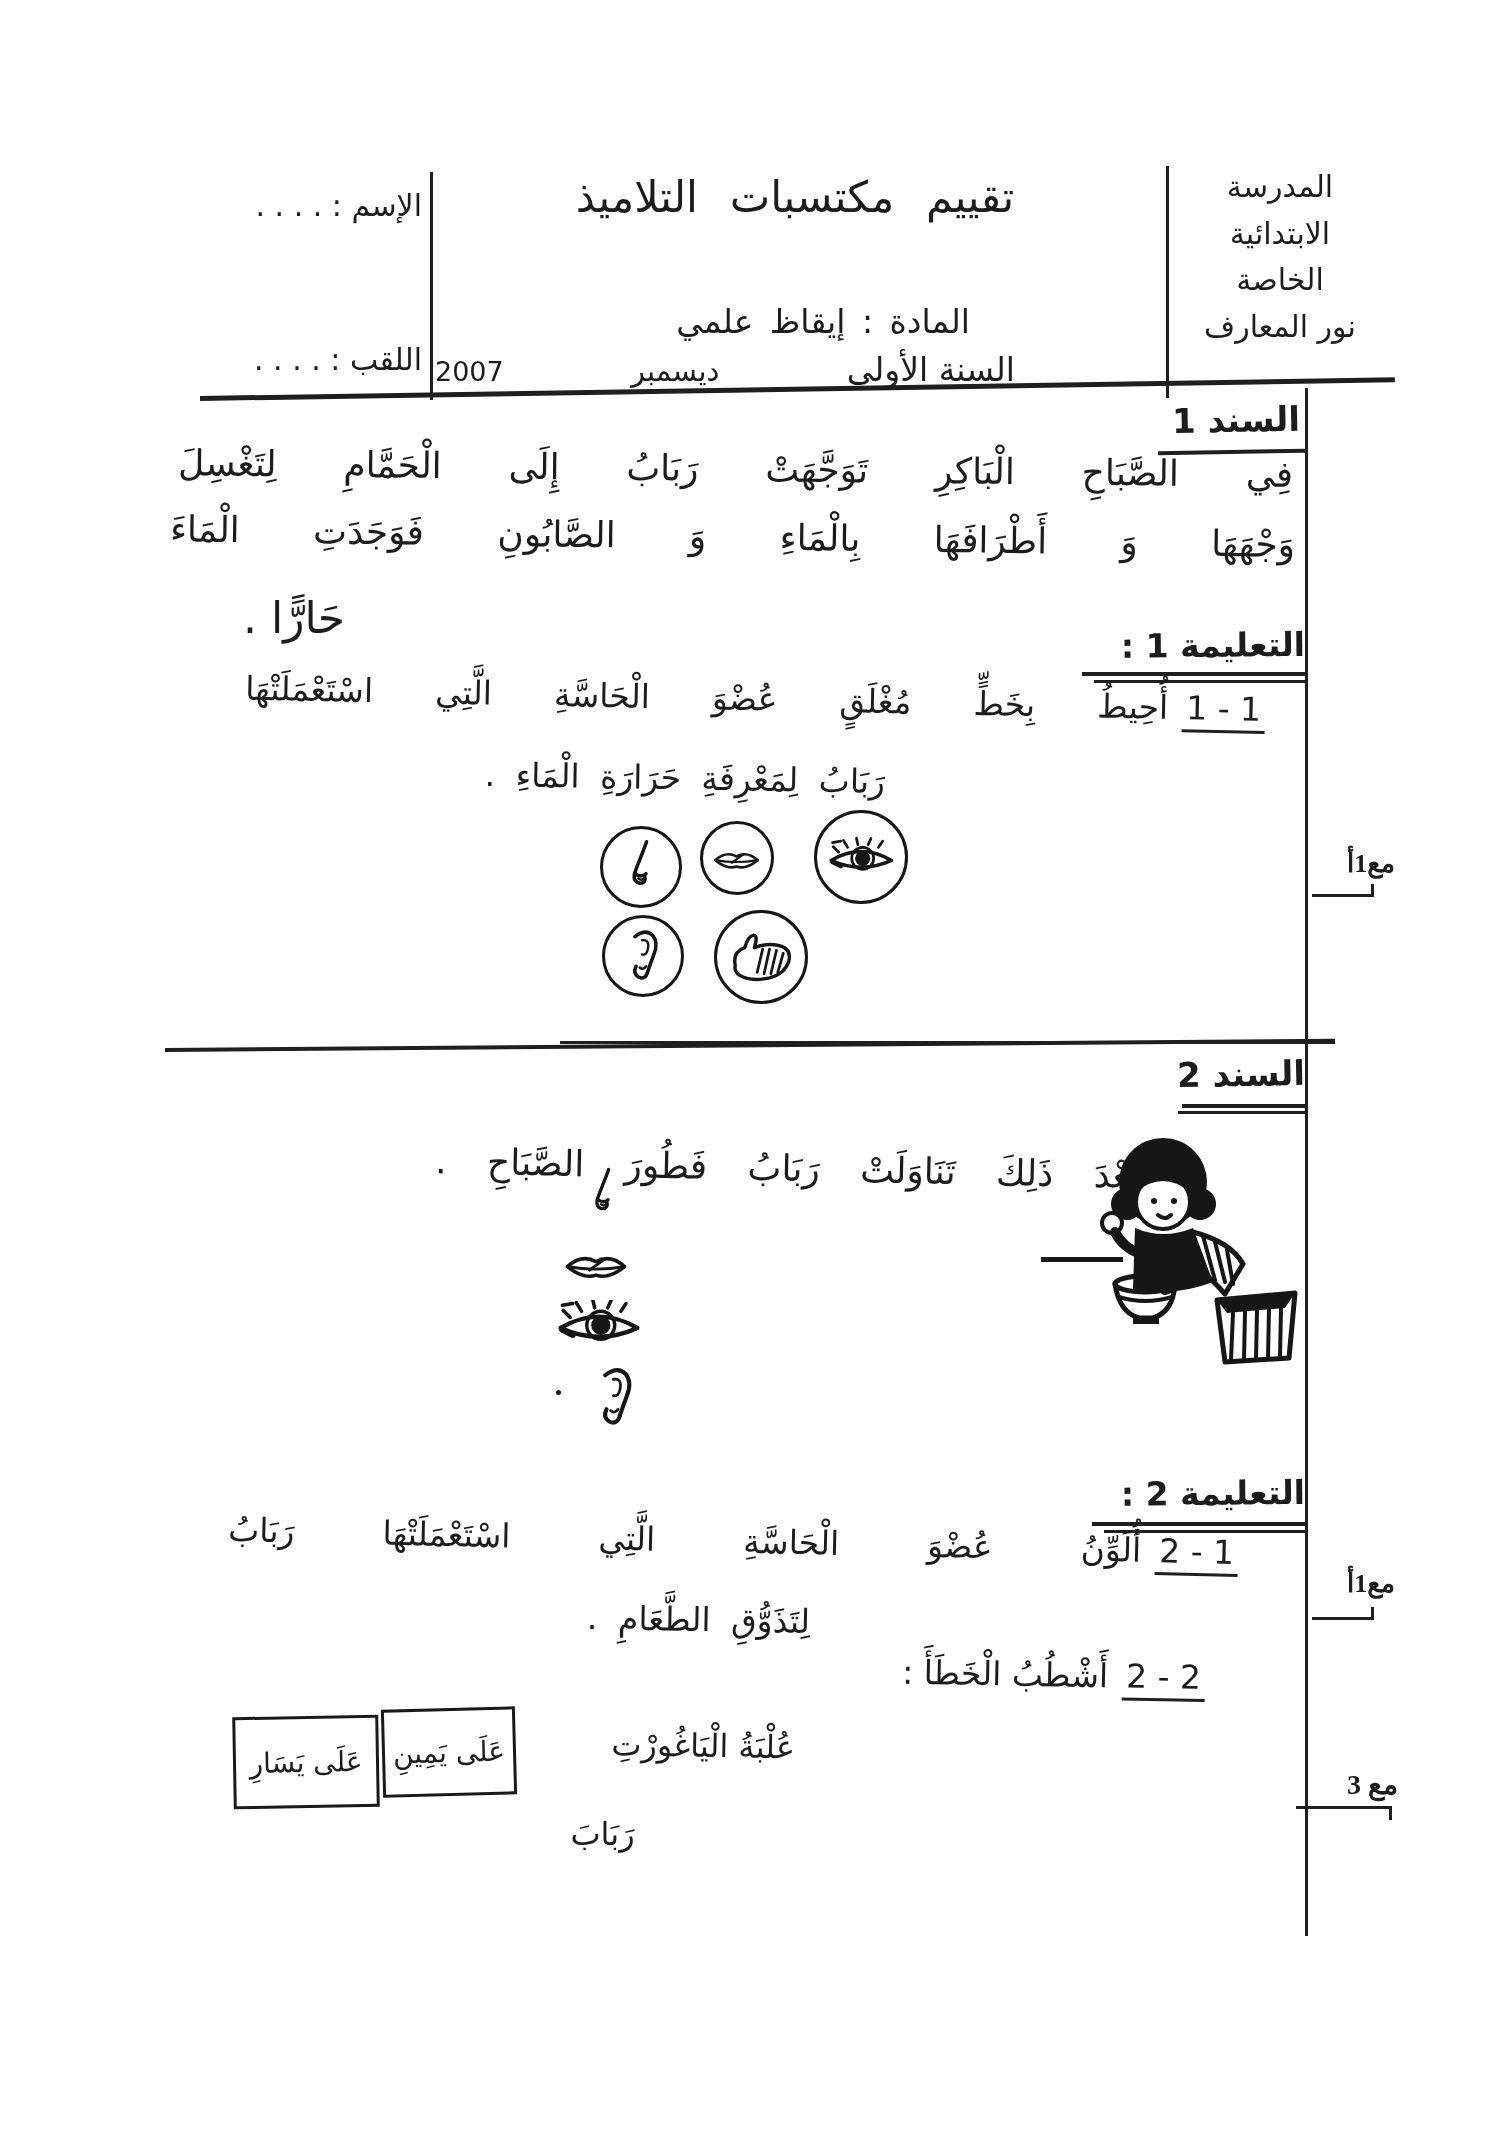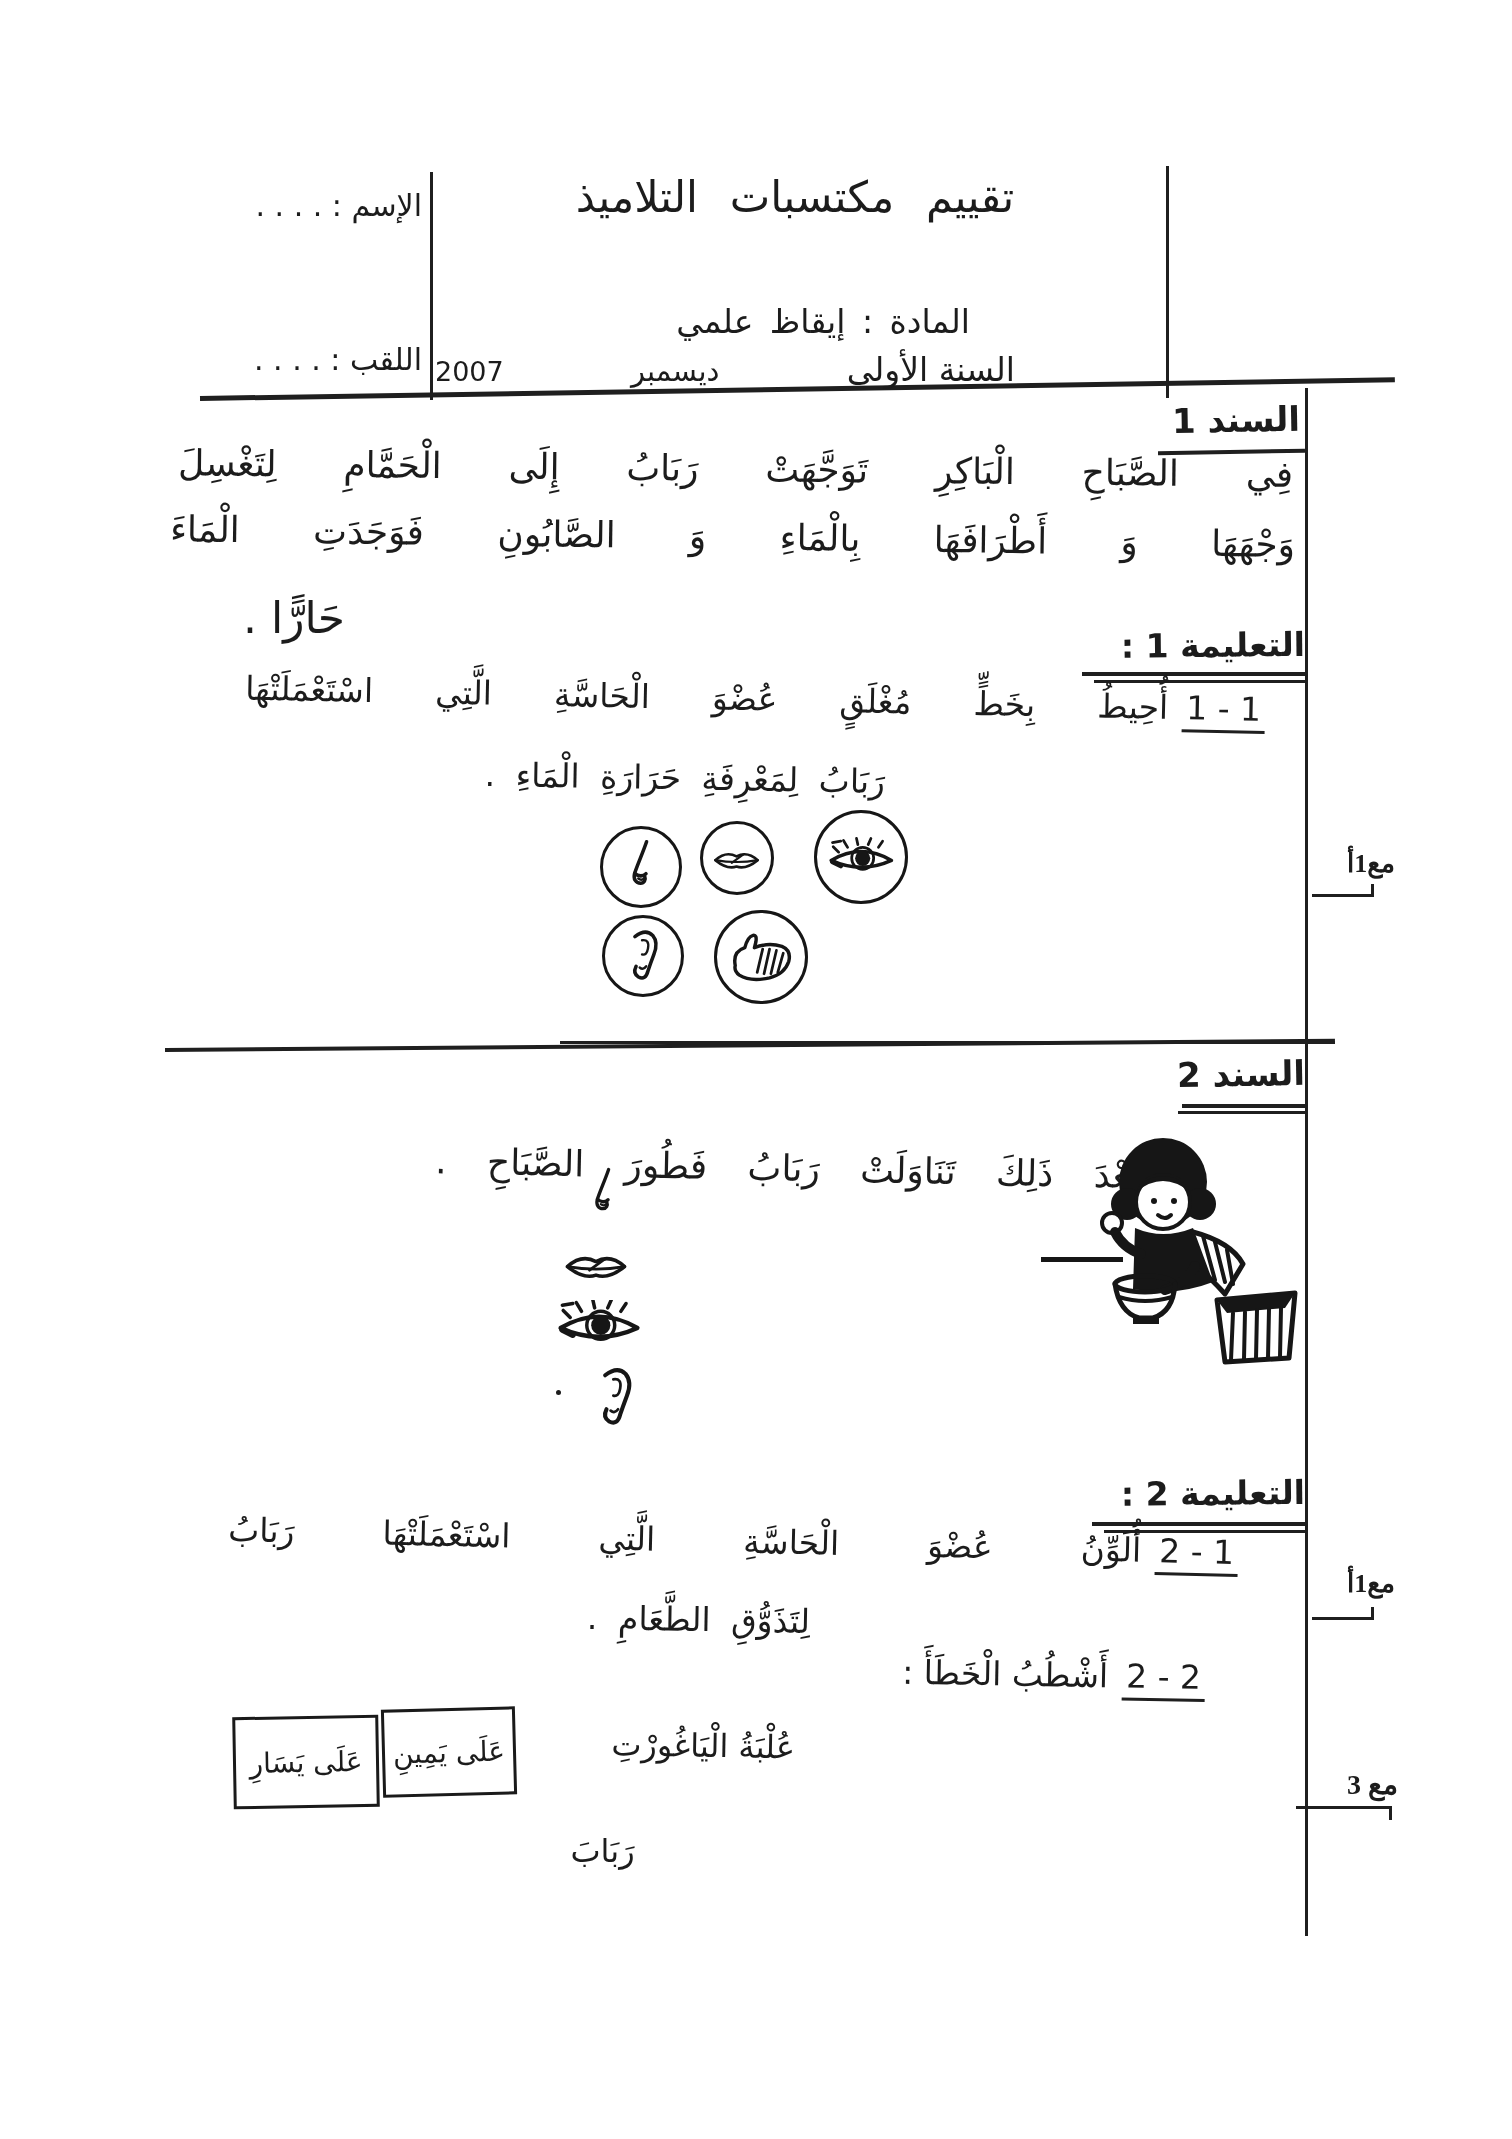--- a/index.html
+++ b/index.html
@@ -105,20 +105,26 @@
         <path class="inkthin" d="M234 177 L233 226"></path>
         <path class="inkthin" d="M246 176 L245 225"></path>
       </symbol>
     </defs>
   </svg>
 
   <div class="vline" style="left:430px; top:172px; width:3px; height:228px;"></div>
   <div class="vline" style="left:1166px; top:166px; width:3px; height:232px;"></div>
   <div class="hline" style="left:200px; top:396px; width:1195px; height:5px; transform:rotate(-0.9deg); transform-origin:left center;"></div>
 
+  <div class="abs rtl" style="left:1170px; top:164px; width:220px; text-align:center; font-size:30px; line-height:1.55;">
+    <span style="display:block">المدرسة</span>
+    <span style="display:block">الابتدائية</span>
+    <span style="display:block">الخاصة</span>
+    <span style="display:block">نور المعارف</span>
+  </div>
 
   <div class="abs rtl txt" style="left:430px; top:172px; width:730px; text-align:center; font-size:43px; word-spacing:18px;">تقييم مكتسبات التلاميذ</div>
   <div class="abs rtl txt" style="left:430px; top:302px; width:730px; text-align:center; font-size:33px; word-spacing:6px;padding-left:28px;">المادة : إيقاظ علمي</div>
   <div class="abs rtl" style="left:435px; top:350px; width:580px; display:flex; justify-content:space-between; align-items:baseline;">
     <span style="font-size:33px;">السنة الأولى</span>
     <span style="font-size:29px;">ديسمبر</span>
     <span style="font-size:27px; direction:ltr;">2007</span>
   </div>
 
   <div class="abs rtl txt" style="left:150px; top:188px; width:272px; text-align:right; font-size:30px;">الإسم : . . . .</div>
@@ -212,21 +218,21 @@
     <span class="num">2 - 2</span><span>أَشْطُبُ الْخَطَأَ :</span>
   </div>
 
   <div class="abs rtl txt" style="left:515px; top:1726px; width:280px; text-align:right; font-size:32px; transform:rotate(1deg);">عُلْبَةُ الْيَاغُورْتِ</div>
   <div class="optionbox" style="left:382px; top:1708px; width:128px; height:82px; transform:rotate(-1.5deg);">
     <span class="rtl" style="font-size:28px;">عَلَى يَمِينِ</span>
   </div>
   <div class="optionbox" style="left:233px; top:1716px; width:140px; height:86px; transform:rotate(-1deg);">
     <span class="rtl" style="font-size:28px;">عَلَى يَسَارِ</span>
   </div>
-  <div class="abs rtl txt" style="left:545px; top:1815px; width:115px; text-align:center; font-size:32px;margin-top:17px;">رَبَابَ</div>
+  <div class="abs rtl txt" style="left:545px; top:1815px; width:115px; text-align:center; font-size:32px;">رَبَابَ</div>
 
   <div class="abs rtl txt marginmark" style="left:1310px; top:1568px; width:85px; text-align:right;">مع1أ</div>
   <div class="hline" style="left:1312px; top:1617px; width:62px; height:3px;"></div>
   <div class="vline" style="left:1371px; top:1607px; width:3px; height:12px;"></div>
 
   <div class="abs rtl txt marginmark" style="left:1308px; top:1768px; width:90px; text-align:right; font-size:28px;">مع 3</div>
   <div class="hline" style="left:1296px; top:1806px; width:96px; height:3px;"></div>
   <div class="vline" style="left:1389px; top:1806px; width:3px; height:14px;"></div>
 
 </div>

